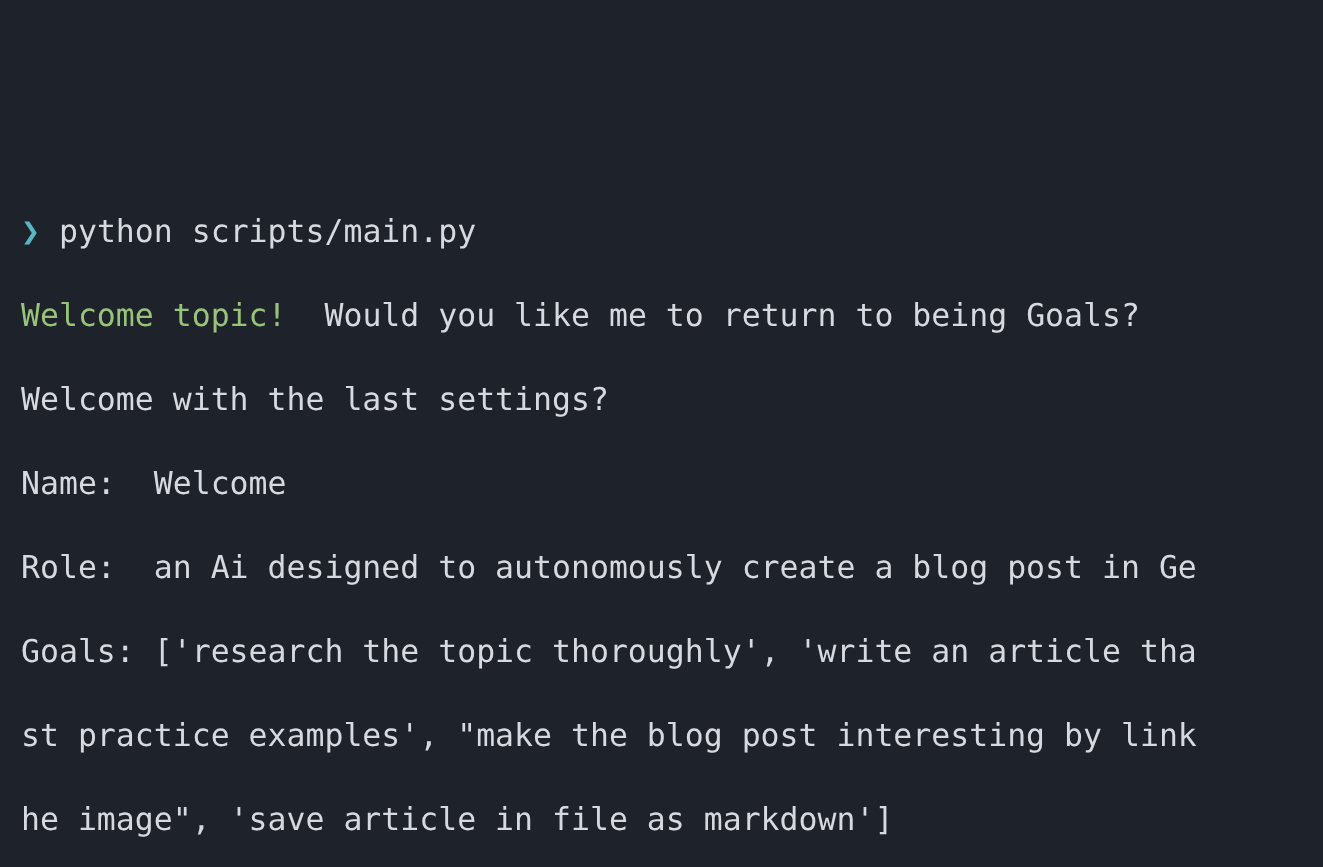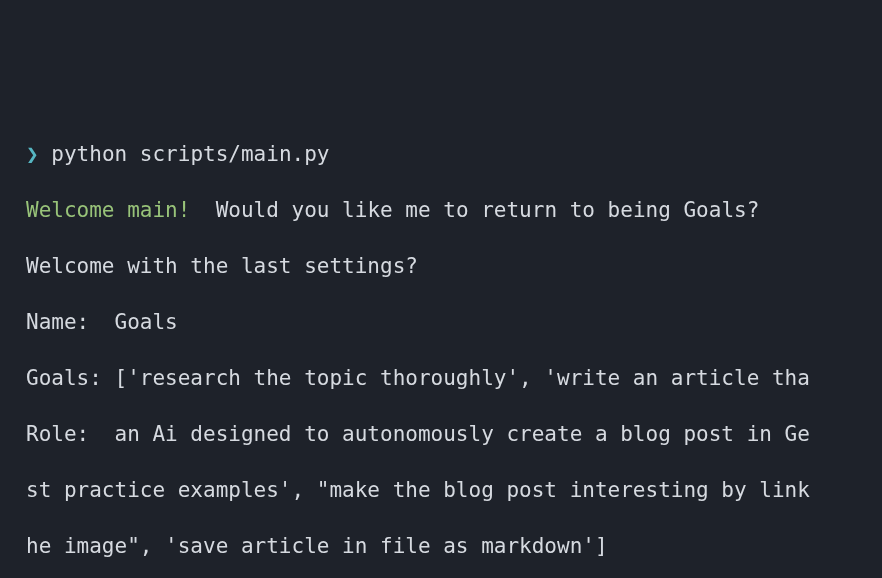--- a/index.html
+++ b/index.html
@@ -27,35 +27,34 @@
       color: #56b6c2;
     }
     .green {
       color: #98c379;
     }
     .white {
       color: #d6dae0;
     }
     .line {
       display: block;
-      margin-left: 12px;
     }
   </style>
 </head>
 <body>
 
 
 
 <div class="terminal">
 <span class="line"><span class="prompt-arrow">❯</span> <span class="white">python scripts/main.py</span></span>
-<span class="line"><span class="green">Welcome main! </span><span class="white"> Would you like me to return to being Goals?</span></span>
+<span class="line"><span class="green">Welcome topic! </span><span class="white"> Would you like me to return to being Goals?</span></span>
 <span class="line white">Welcome with the last settings?</span>
-<span class="line white">Name:  Goals</span>
+<span class="line white">Name:  Welcome</span>
+<span class="line white">Role:  an Ai designed to autonomously create a blog post in Ge</span>
 <span class="line white">Goals: ['research the topic thoroughly', 'write an article tha</span>
-<span class="line white">Role:  an Ai designed to autonomously create a blog post in Ge</span>
 <span class="line white">st practice examples', "make the blog post interesting by link</span>
 <span class="line white">he image", 'save article in file as markdown']</span>
 
 
 
 
 
 
 
 

